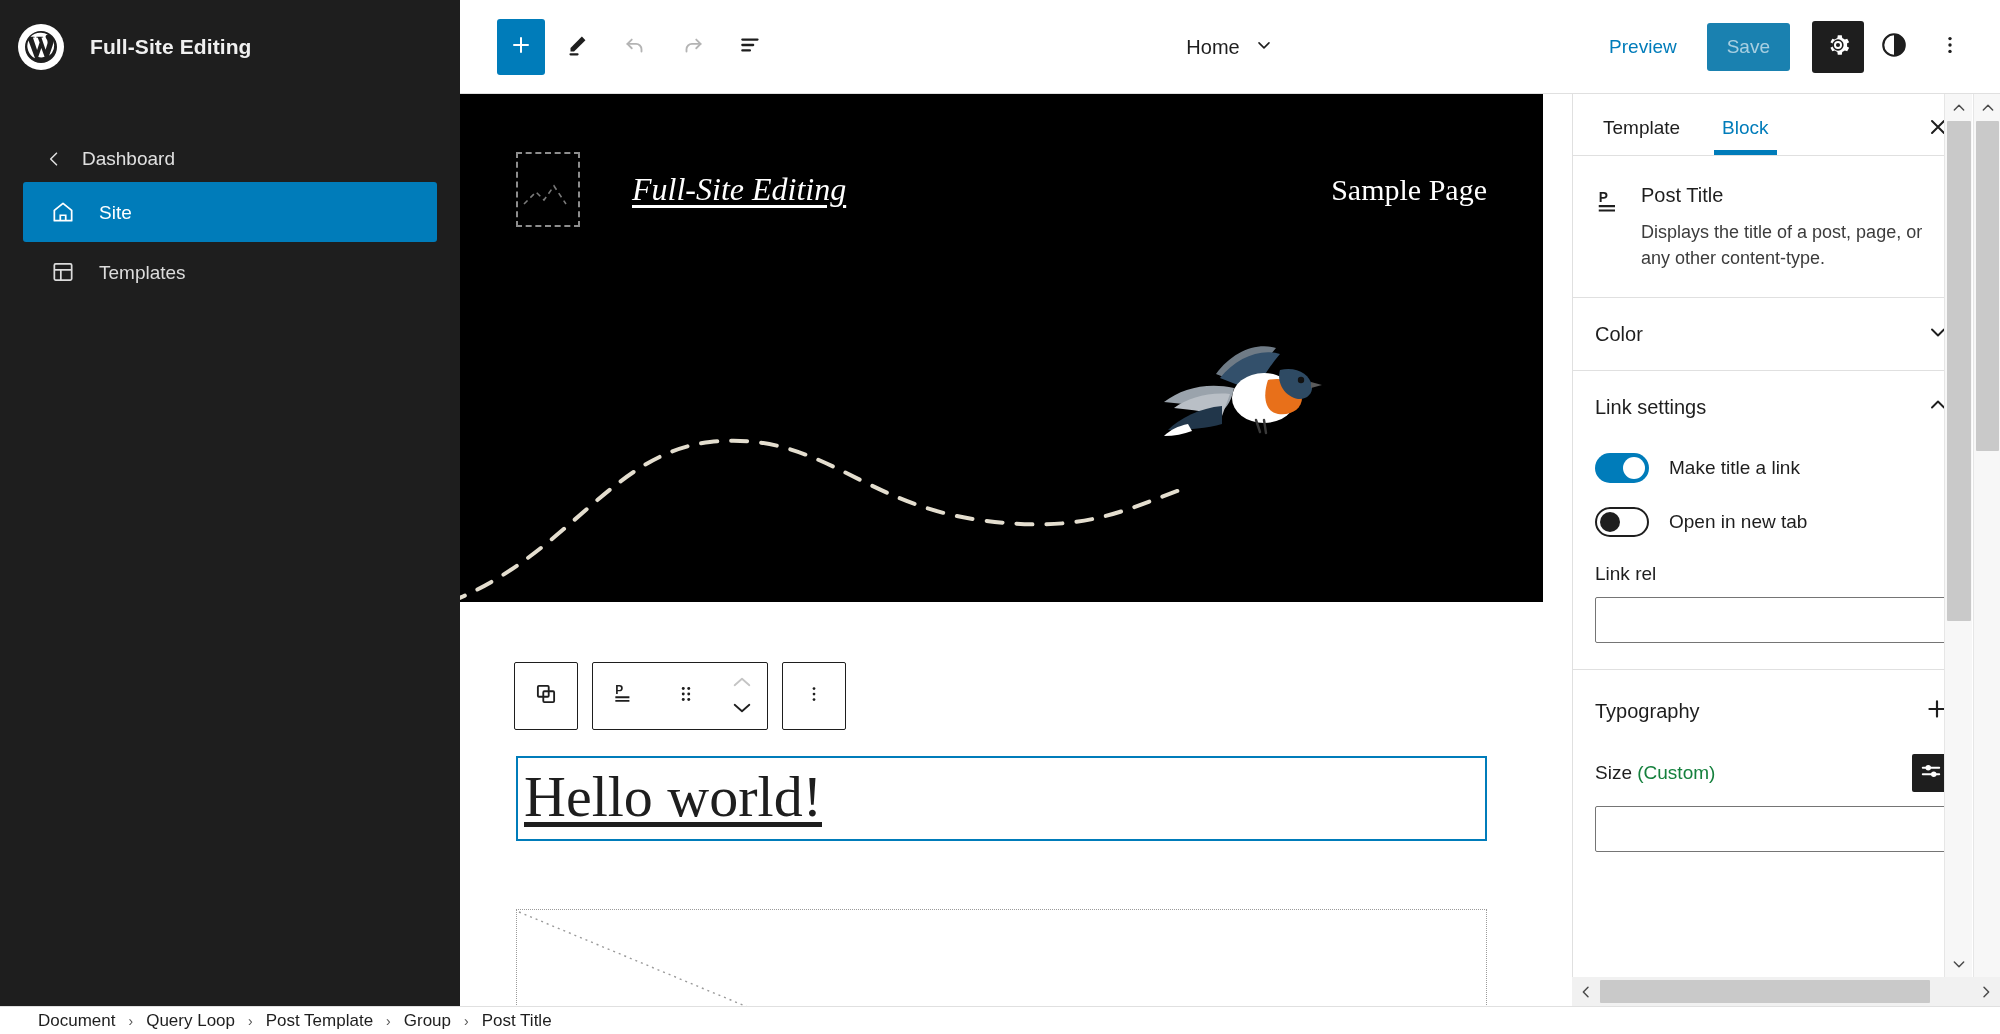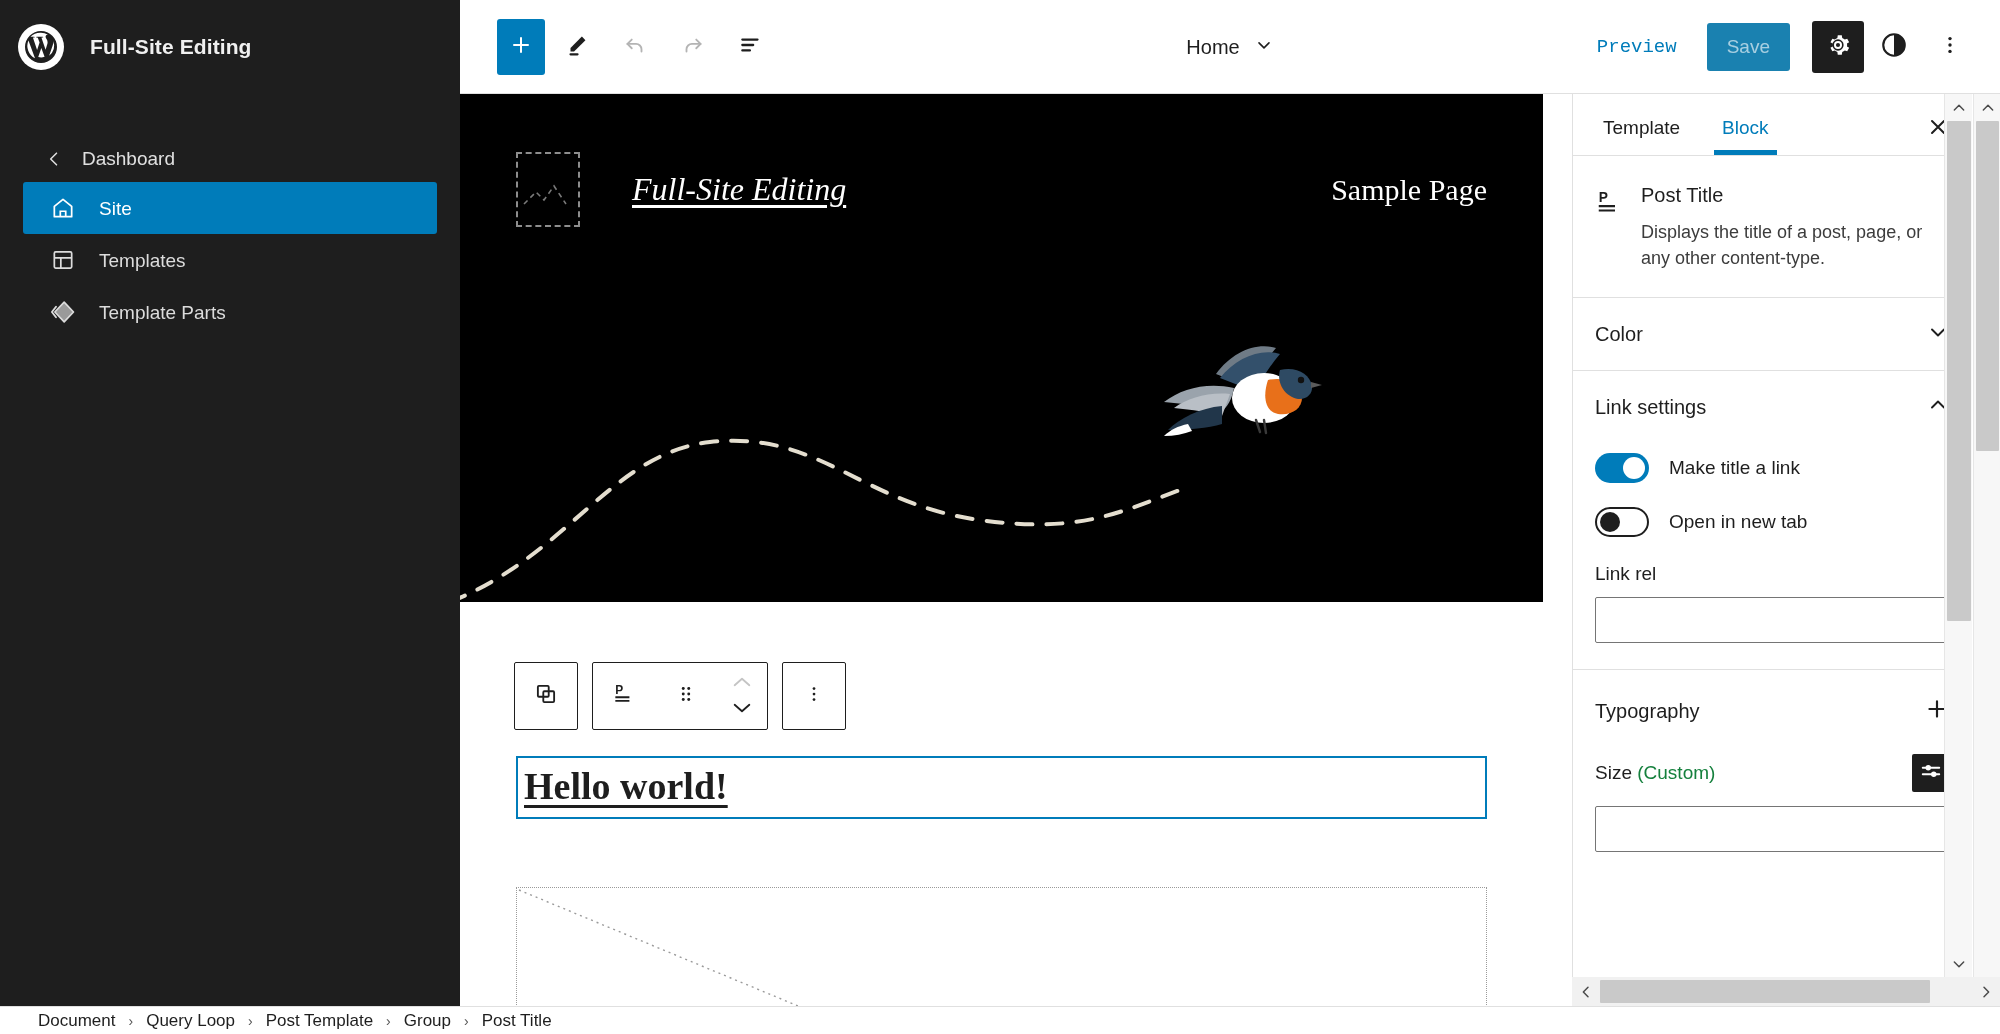--- a/index.html
+++ b/index.html
@@ -39,21 +39,21 @@
     margin-top: 42px;
     font-size: 19px; color: #e0e0e0; cursor: pointer;
   }
   .dashboard-link .chev { margin-right: 18px; display:flex; }
   .editor-heading {
     margin: 46px 0 22px 46px;
     font-size: 27px; font-weight: 700; color: #ffffff;
   }
   .nav-item {
     display: flex; align-items: center;
-    height: 52px; margin: 0 23px; padding-left: 26px;
+    height: 60px; margin: 0 23px; padding-left: 26px;
     border-radius: 3px; cursor: pointer;
     font-size: 19px; color: #dcdcdc;
   }
   .nav-item.active { background: #007cba; color: #ffffff; }
   .nav-item .ico { width: 28px; height: 28px; margin-right: 22px; display: flex; align-items: center; justify-content: center; flex: 0 0 auto; }
   .nav-label { line-height: 1; }
 
   
   #topbar {
     position: absolute; left: 460px; top: 0;
@@ -77,21 +77,21 @@
   .doc-switcher {
     display: flex; align-items: center; gap: 14px;
     font-size: 20px; color: #1e1e1e; pointer-events: auto; cursor: pointer;
   }
   .tb-right {
     margin-left: auto; display: flex; align-items: center;
     padding-right: 24px; gap: 4px;
   }
   .preview-btn {
     font-size: 19px; color: #007cba; background: none; border: none;
-    padding: 10px 16px; cursor: pointer; font-family: Liberation Mono, monospace; text-align: right;
+    padding: 10px 16px; cursor: pointer; font-family: Liberation Sans, sans-serif; text-align: right;
   }
   .save-btn {
     background: #1a81b0; color: rgba(255,255,255,.62);
     font-size: 19px; border: none; border-radius: 3px;
     padding: 0 20px; height: 48px; margin-left: 10px; cursor: pointer;
     font-family: inherit;
   }
   .settings-btn {
     width: 52px; height: 52px; background: #1e1e1e; color: #fff;
     border-radius: 3px; display: flex; align-items: center; justify-content: center;
@@ -160,21 +160,21 @@
   }
   .bt-h2 { font-size: 24px; font-weight: 700; color: #1e1e1e; }
 
   .title-block {
     border: 2px solid #007cba;
     padding: 8px 6px 10px 6px;
     position: relative;
   }
   .title-text {
     font-family: "Liberation Serif", serif;
-    font-size: 38px; font-weight: 700; color: #1e1e1e;
+    font-size: 58px; font-weight: 400; color: #1e1e1e;
     text-decoration: underline; text-underline-offset: 6px;
     line-height: 1.08; cursor: text;
   }
   .feat-ph {
     margin-top: 68px;
     height: 120px;
     border: 1px dotted #9a9a9a;
     position: relative; overflow: hidden;
   }
 
@@ -337,29 +337,20 @@
     <div class="nav-item">
       <span class="ico">
         <svg width="26" height="26" viewBox="0 0 24 24">
             <rect x="4" y="4.5" width="16" height="15" rx="1.2" fill="none" stroke="#dcdcdc" stroke-width="1.6"></rect>
             <path d="M4 10h16M10 10v9.5" stroke="#dcdcdc" stroke-width="1.6" fill="none"></path>
           </svg>
       </span>
       <span class="nav-label">Templates</span>
     </div>
 
-    <div class="nav-item">
-      <span class="ico">
-        <svg width="28" height="28" viewBox="0 0 24 24">
-          <path d="M13 3.5 21 12l-8 8.5L5 12z" fill="#9a9a9a" stroke="#dcdcdc" stroke-width="1.4" stroke-linejoin="round"></path>
-          <path d="M6 7.5 2.5 12 6 16.5" fill="none" stroke="#dcdcdc" stroke-width="1.6" stroke-linecap="round" stroke-linejoin="round"></path>
-        </svg>
-      </span>
-      <span class="nav-label">Template Parts</span>
-    </div>
   </div>
   <div class="sidebar-foot"></div>
 
   <div id="topbar">
     <div class="tb-left">
       <button class="tb-btn tb-add">
         <span>
           <svg width="24" height="24" viewBox="0 0 24 24">
               <path d="M12 5v14M5 12h14" stroke="#fff" stroke-width="2" stroke-linecap="round"></path>
             </svg>

